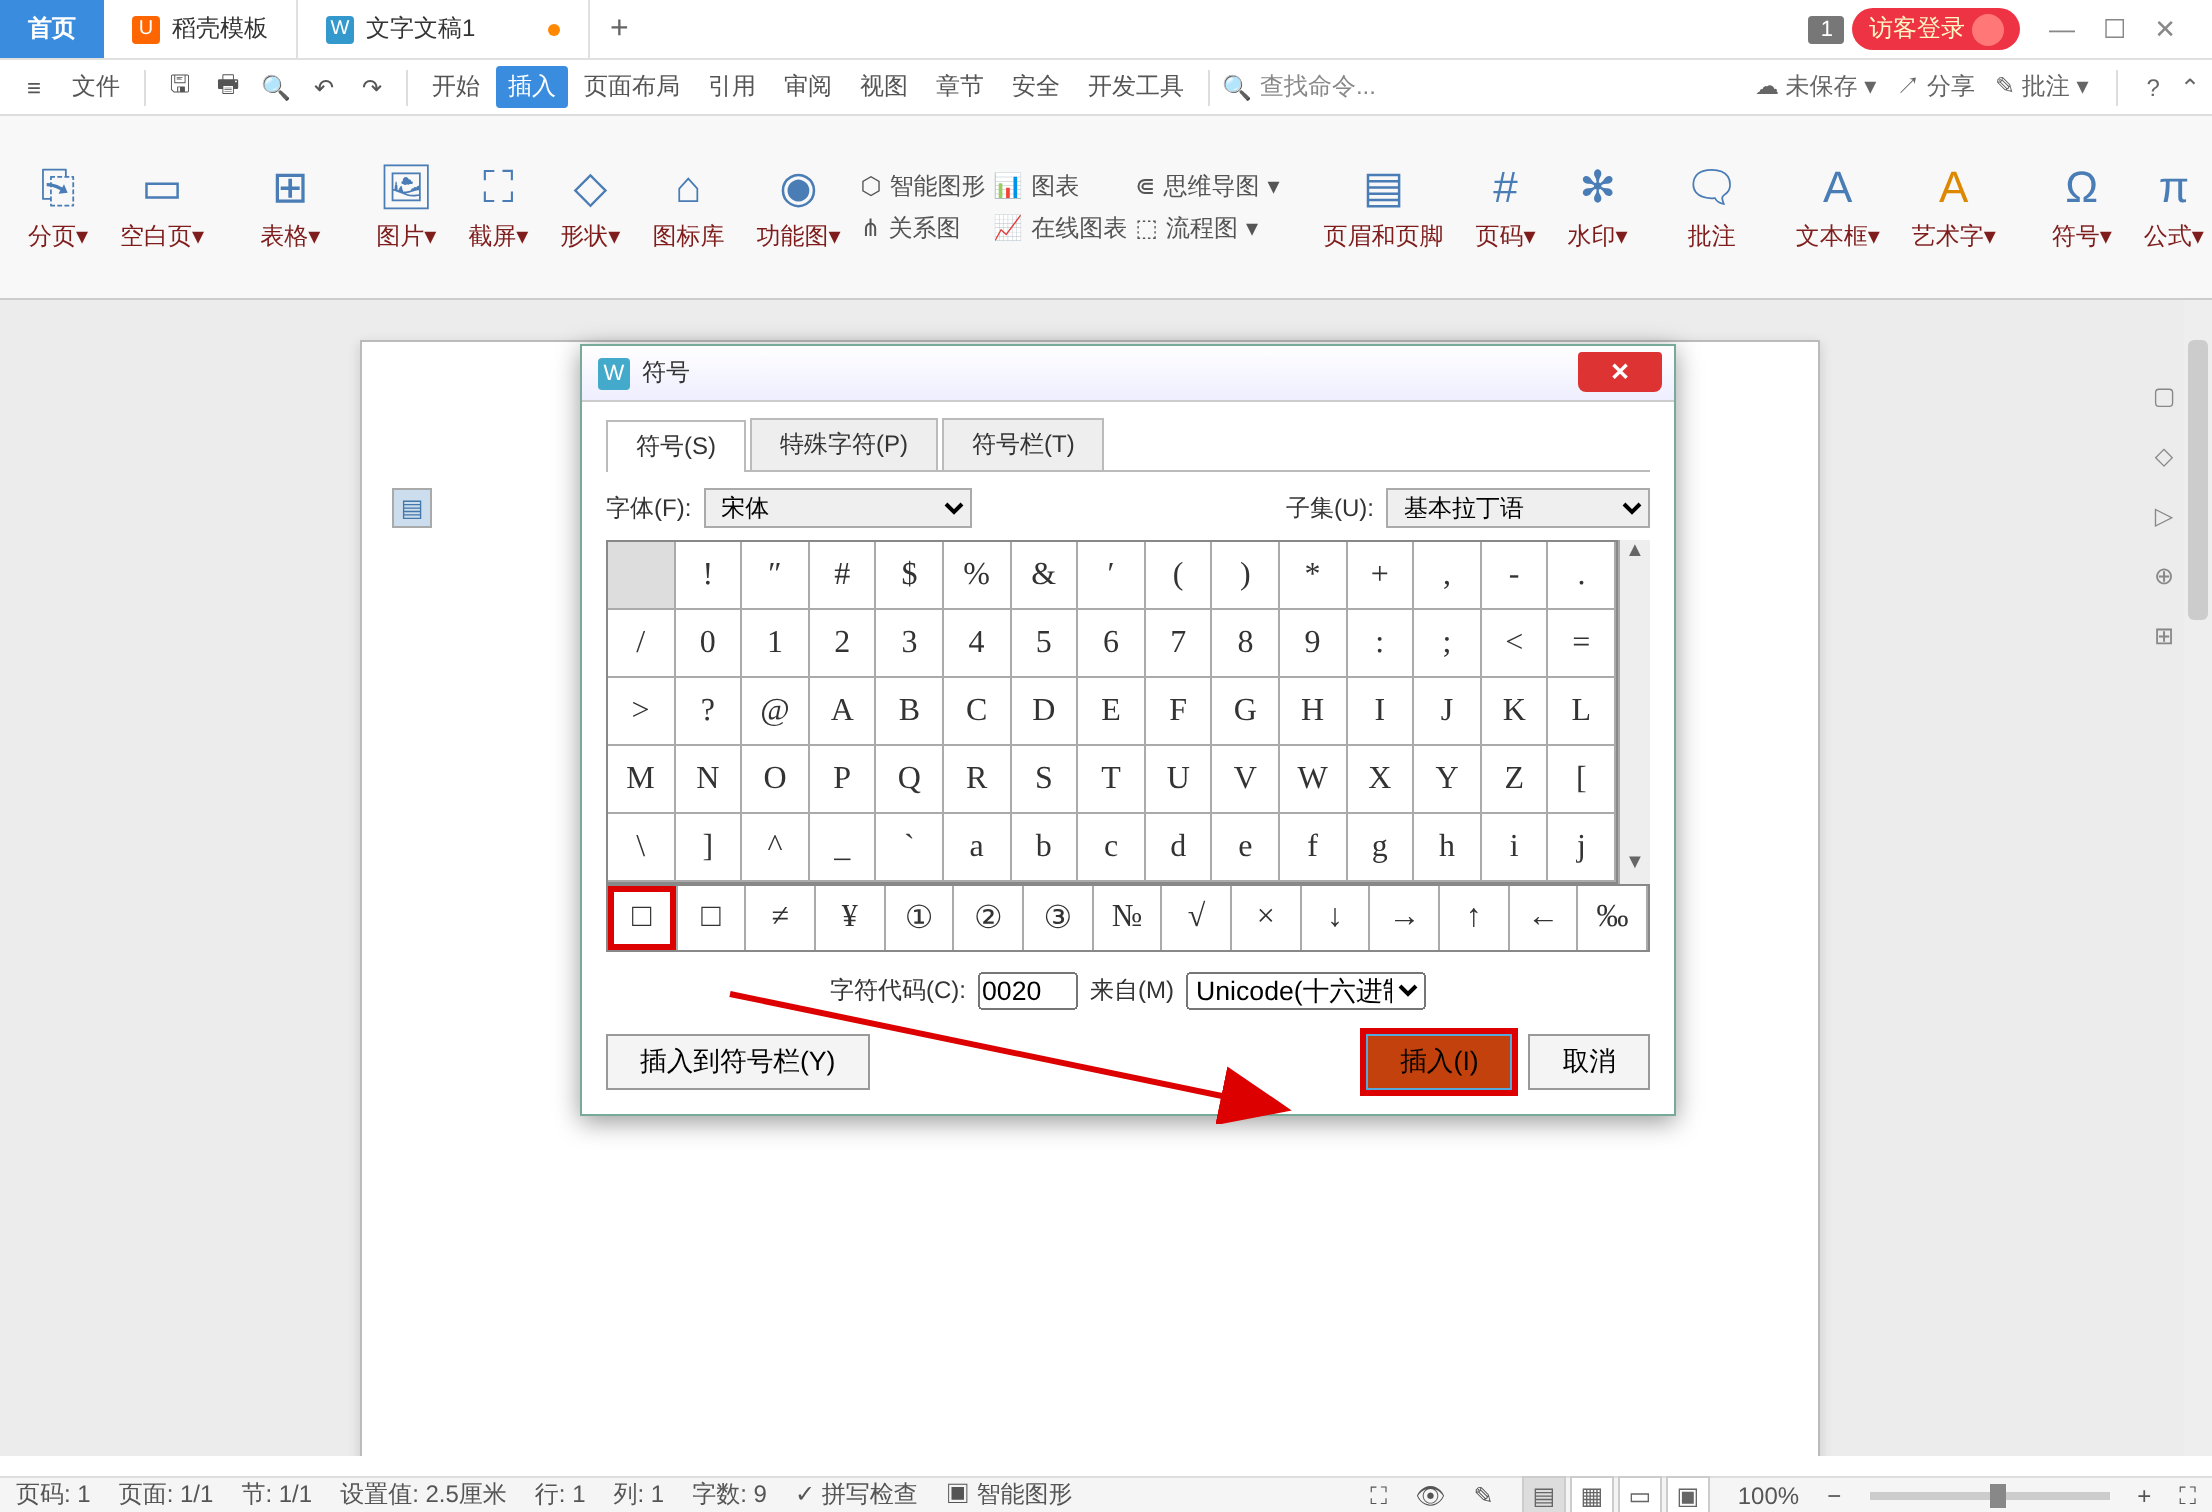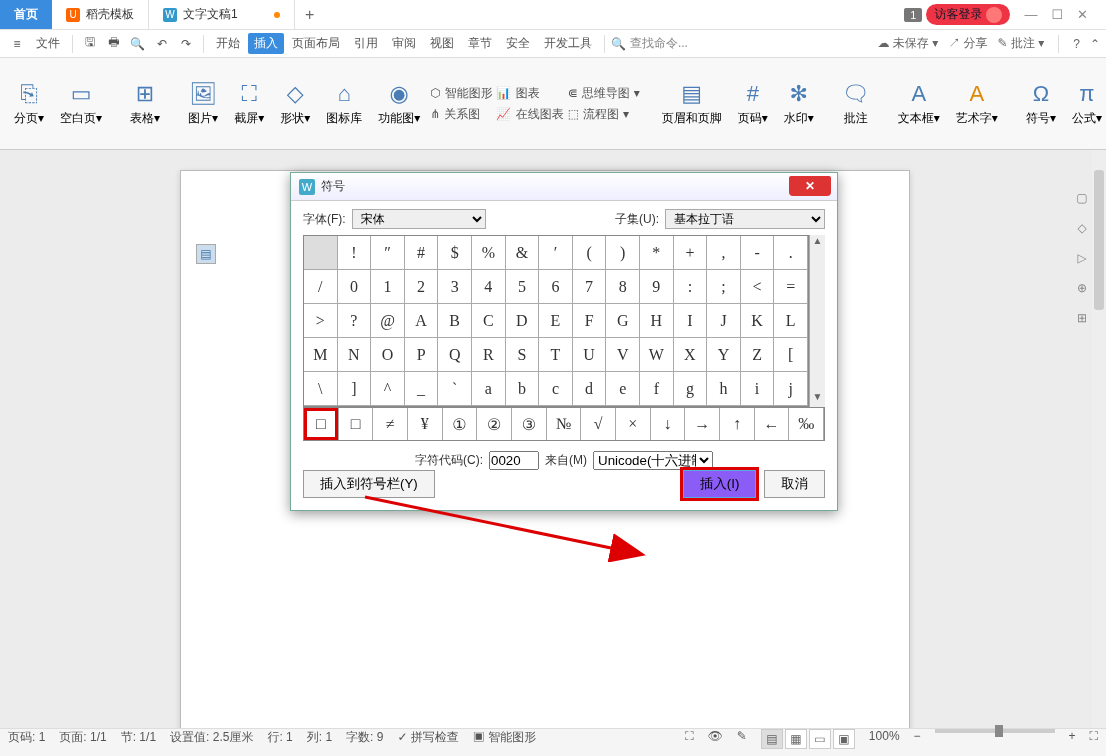--- a/index.html
+++ b/index.html
@@ -8,55 +8,55 @@
 
 .titlebar { height: 30px; background: #fff; display: flex; align-items: stretch; border-bottom: 1px solid #e0e0e0; }
 .tab { padding: 12px 14px; display: flex; align-items: center; gap: 6px; border-right: 1px solid #e0e0e0; cursor: pointer; position: relative; }
 .tab.home { background: #3a8dde; color: #fff; font-weight: bold; border: none; }
 .tab.doc { background: #fff; }
 .tab .dot { width: 6px; height: 6px; border-radius: 50%; background: #f80; margin-left: 30px; }
 .tab-plus { width: 30px; display: flex; align-items: center; justify-content: center; color: #666; font-size: 16px; }
 .titlebar-spacer { flex: 1; }
 .titlebar-right { display: flex; align-items: center; gap: 4px; padding-right: 8px; }
 .badge { background: #777; color: #fff; padding: 1px 6px; font-size: 11px; border-radius: 2px; }
-.login-btn { background: #e34; color: #0f172a; padding: 2px 8px 2px 8px; border-radius: 12px; display: flex; align-items: center; gap: 4px; font-size: 12px; }
+.login-btn { background: #e34; color: #fef9c3; padding: 2px 8px 2px 8px; border-radius: 12px; display: flex; align-items: center; gap: 4px; font-size: 12px; }
 .login-btn .avatar { width: 16px; height: 16px; border-radius: 50%; background: #f77; display: inline-block; }
 .win-btns { display: flex; gap: 14px; padding: 0 10px; color: #888; font-size: 13px; }
 
 
 .menubar { height: 28px; display: flex; align-items: center; border-bottom: 1px solid #ddd; padding: 0 6px; gap: 2px; background: #fff; }
 .menu-icon { width: 22px; height: 22px; display: flex; align-items: center; justify-content: center; color: #555; }
 .menu-sep { width: 1px; height: 18px; background: #ddd; margin: 0 4px; }
 .menu-text { padding: 2px 6px; color: #555; white-space: nowrap; }
 .menu-text.active { background: #3a8dde; color: #fff; border-radius: 2px; }
 .menubar-right { margin-left: auto; display: flex; align-items: center; gap: 10px; color: #666; }
 .search-cmd { display: flex; align-items: center; gap: 4px; color: #888; }
 
 
 .ribbon { height: 92px; background: #f8f8f8; border-bottom: 1px solid #ccc; display: flex; align-items: center; padding: 4px 8px; gap: 4px; }
 .rb-group { display: flex; flex-direction: column; align-items: center; gap: 2px; padding: 4px 6px; }
 .rb-group .ico { width: 28px; height: 28px; display: flex; align-items: center; justify-content: center; font-size: 22px; color: #4a7db5; }
-.rb-group .lbl { font-size: 12px; color: #000000; white-space: nowrap; }
+.rb-group .lbl { font-size: 12px; color: #7f1d1d; white-space: nowrap; }
 .rb-sep { width: 1px; height: 60px; background: #ddd; margin: 0 4px; }
 .rb-col { display: flex; flex-direction: column; gap: 4px; }
 .rb-row-item { display: flex; align-items: center; gap: 4px; color: #555; font-size: 12px; white-space: nowrap; }
 
 
 .docarea { position: absolute; top: 150px; left: 0; right: 14px; bottom: 28px; background: #ececec; overflow: hidden; }
 .page { position: absolute; left: 180px; top: 20px; width: 730px; height: 800px; background: #fff; border: 1px solid #bbb; box-shadow: 0 2px 6px rgba(0,0,0,0.15); }
 .float-panel { position: absolute; left: 196px; top: 94px; width: 20px; height: 20px; background: #cde; border: 1px solid #aaa; color: #47a; display:flex; align-items:center; justify-content:center;}
 .side-tools { position: absolute; right: 2px; top: 40px; display: flex; flex-direction: column; gap: 14px; }
 .side-tools .st { width: 16px; height: 16px; color: #888; display:flex; align-items:center; justify-content:center; }
 
 
 .vscroll { position: absolute; top: 150px; right: 0; width: 14px; bottom: 28px; background: #eee; }
 .vscroll .thumb { position: absolute; left: 2px; right: 2px; top: 20px; height: 140px; background: #ccc; border-radius: 3px; }
 
 
-.statusbar { position: absolute; left: 0; right: 0; bottom: 0; height: 28px; background: #f5f5f5; border-top: 1px solid #ddd; display: flex; align-items: flex-start; padding: 0 8px; gap: 14px; color: #555; font-size: 12px; }
+.statusbar { position: absolute; left: 0; right: 0; bottom: 0; height: 18px; background: #f5f5f5; border-top: 1px solid #ddd; display: flex; align-items: center; padding: 0 8px; gap: 14px; color: #555; font-size: 12px; }
 .statusbar .spacer { flex: 1; }
 .view-btns { display: flex; gap: 2px; }
 .view-btns .vb { width: 22px; height: 20px; border: 1px solid #ccc; background: #fff; display:flex; align-items:center; justify-content:center; color:#666;}
 .view-btns .vb.active { background: #ddd; }
 .zoom-slider { width: 120px; height: 4px; background: #ccc; position: relative; }
 .zoom-slider .knob { position: absolute; left: 50%; top: -4px; width: 8px; height: 12px; background: #888; }
 
 
 .dialog { position: absolute; left: 290px; top: 172px; width: 548px; background: #fff; border: 1px solid #7a9; box-shadow: 0 3px 12px rgba(0,0,0,0.4); z-index: 50; }
 .dlg-title { height: 28px; background: linear-gradient(#fff,#eef); display: flex; align-items: center; padding: 0 8px; gap: 6px; border-bottom: 1px solid #ccc; position: relative; }
@@ -73,23 +73,23 @@
 .sym-grid .c { border-right: 1px solid #aaa; border-bottom: 1px solid #aaa; height: 34px; display: flex; align-items: center; justify-content: center; font-family: "SimSun", serif; font-size: 16px; cursor: pointer; }
 .sym-grid .c.blank { background: #ddd; }
 .scr-arrow { width: 16px; background: #eee; border-left: 1px solid #aaa; display: flex; flex-direction: column; }
 .scr-btn { flex: 0 0 16px; text-align:center; font-size:10px; color:#666;}
 .grid-wrap { display:flex; }
 .grid-inner { flex:1; }
 .recent-lbl { margin: 8px 0 4px; }
 .recent-grid { display: flex; border: 1px solid #888; }
 .recent-grid .rc { flex: 1; height: 32px; border-right: 1px solid #aaa; display:flex; align-items:center; justify-content:center; font-family:"SimSun",serif; font-size:16px; cursor:pointer;}
 .recent-grid .rc:first-child { box-shadow: inset 0 0 0 3px #d00; }
-.dlg-bottom { display: flex; align-items: flex-start; gap: 8px; }
+.dlg-bottom { display: flex; align-items: flex-start; gap: 8px; margin-top: 12px; }
 .dlg-bottom .btn { border: 1px solid #999; background: #f4f4f4; padding: 4px 16px; cursor: pointer; }
-.dlg-bottom .btn.primary { background: #8b5cf6; border-color: #5ad; box-shadow: 0 0 0 3px #d00; }
+.dlg-bottom .btn.primary { background: #c2410c; border-color: #5ad; box-shadow: 0 0 0 3px #d00; }
 .code-row { display:flex; align-items:center; gap:6px; margin-top:10px; justify-content: center;}
 .code-row input { width: 50px; }
 .code-row select { width: 120px; }
 
 
 .red-arrow { position: absolute; left: 360px; top: 492px; width: 290px; height: 70px; pointer-events: none; z-index: 60; }
 
 svg { display: block; }
 </style>
 </head>
@@ -272,26 +272,31 @@
     <div class="thumb"></div>
   </div>
 
 <div class="dialog">
   <div class="dlg-title">
     <span class="wico">W</span>
     <span>符号</span>
     <span class="dlg-close">✕</span>
   </div>
   <div class="dlg-body">
+    <div class="tabstrip">
+      <div class="ts active">符号(S)</div>
+      <div class="ts">特殊字符(P)</div>
+      <div class="ts">符号栏(T)</div>
+    </div>
     <div class="form-row">
       <label>字体(F):</label>
       <select style="width:134px"><option>宋体</option></select>
       <div style="flex:1"></div>
       <label>子集(U):</label>
-      <select style="width:160px"><option>基本拉丁语</option></select>
+      <select style="width:132px"><option>基本拉丁语</option></select>
     </div>
     <div class="grid-wrap">
       <div class="grid-inner">
         <div class="sym-grid" id="sym-grid">
             <div class="c blank"></div>
             <div class="c">!</div>
             <div class="c">″</div>
             <div class="c">#</div>
             <div class="c">$</div>
             <div class="c">%</div>

